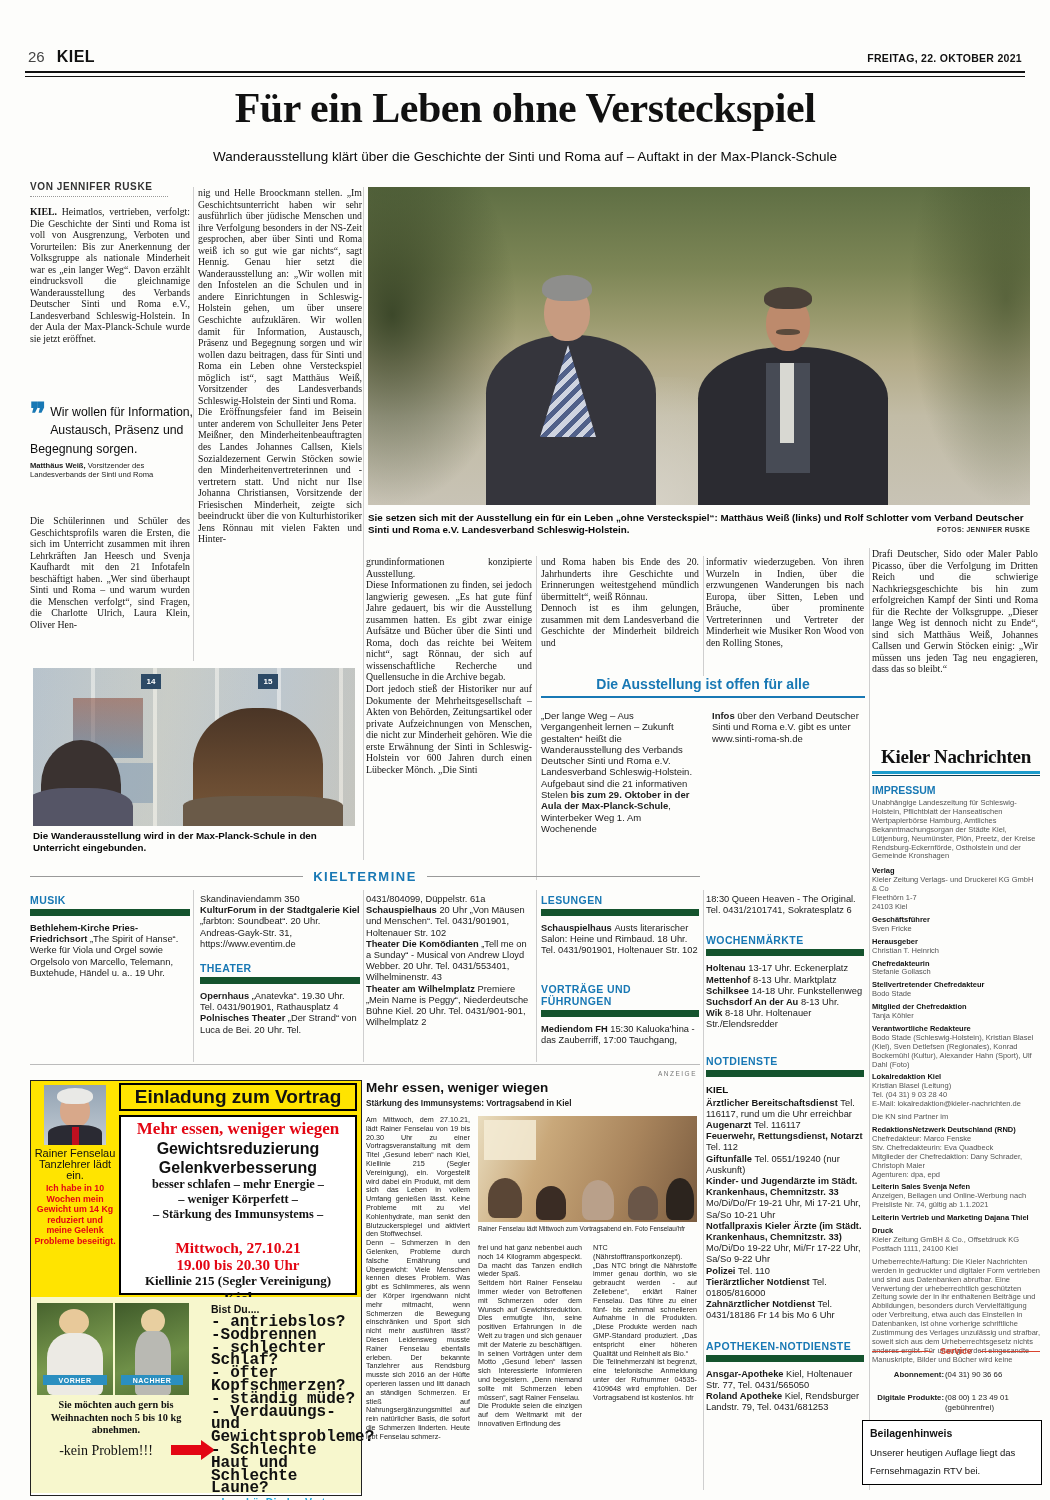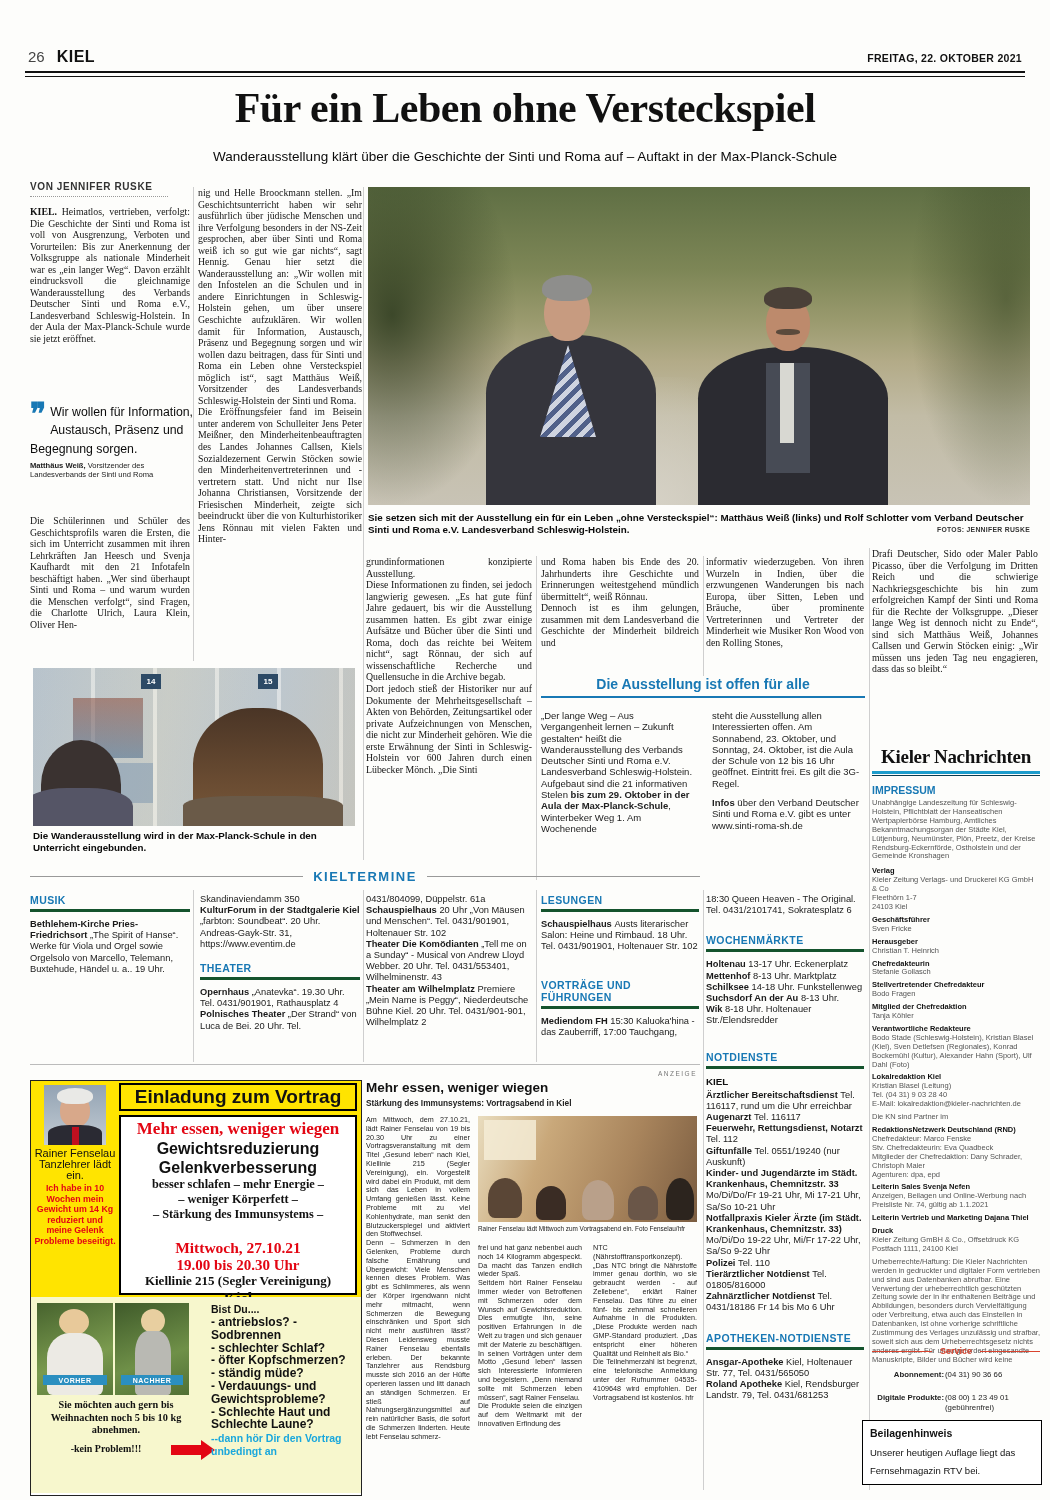--- a/index.html
+++ b/index.html
@@ -34,21 +34,21 @@
   
   .ibx-title{color:var(--accent-blue,#1878b4);font-size:14px;font-weight:bold;text-align:center;}
   .ibx-rule{height:2px;background:var(--accent-blue,#1878b4);margin-top:4px;}
   .ibx-col{font-size:9.5px;line-height:11.3px;color:#222;}
   .ibx-col p{margin-bottom:8px;}
   
   .kt-titlebar{display:flex;align-items:center;}
   .kt-titlebar .bar{flex:1;height:1px;background:#999;}
   .kt-title{color:var(--accent-blue,#1878b4);font-weight:bold;font-size:13px;letter-spacing:1.5px;padding:0 10px;}
   .sechead{color:var(--accent-blue,#1878b4);font-weight:bold;font-size:10.5px;letter-spacing:.4px;
-           border-bottom:3px solid #14532d;padding-bottom:3px;margin:12px 0 7px;}
+           border-bottom:7px solid #14532d;padding-bottom:3px;margin:12px 0 7px;}
   .sechead:first-child{margin-top:0;}
   .entry{font-size:9.3px;line-height:11.2px;color:#1a1a1a;}
   .subhead-k{font-size:9.8px;font-weight:bold;margin:2px 0 3px;}
   
   .masthead{font-family:"Liberation Serif",serif;font-weight:bold;font-size:19px;text-align:center;letter-spacing:-.3px;}
   .mast-rule1{height:3px;background:var(--teal-rule,#1c9ccc);margin-top:3px;}
   .mast-rule2{height:1px;background:#0a3b50;margin-top:1px;}
   .imp-title{color:var(--accent-blue,#1878b4);font-weight:bold;font-size:10.5px;margin:8px 0 3px;}
   .imp-intro{font-size:7.5px;line-height:8.9px;color:#555;margin-bottom:6px;}
   .imp-block{font-size:7.5px;line-height:8.9px;color:#555;margin-bottom:4px;}
@@ -82,27 +82,27 @@
   .ad-time{font-family:"Liberation Serif",serif;color:var(--ad-red,#e30613);font-weight:bold;font-size:15px;line-height:16px;}
   .ad-venue{font-family:"Liberation Serif",serif;font-weight:bold;font-size:13px;line-height:16px;}
   .ad-city{font-family:"Liberation Serif",serif;font-weight:bold;font-size:16px;line-height:19px;text-decoration:underline;}
   .ad-phone{font-family:"Liberation Serif",serif;color:var(--ad-red,#e30613);font-weight:bold;font-size:15px;line-height:18px;}
   .ad-bottom{position:absolute;left:0;top:216px;width:330px;height:196px;background:#f7f7cd;}
   .ba-label{position:absolute;left:8%;bottom:10px;width:84%;background:#2b8fc0;color:#fff;font-size:7px;font-weight:bold;
             text-align:center;padding:1.5px 0;letter-spacing:.5px;}
   .ad-btxt{position:absolute;left:2px;top:102px;width:166px;text-align:center;font-family:"Liberation Serif",serif;
            font-weight:bold;font-size:10.3px;line-height:12.5px;}
   .ad-kein{position:absolute;left:0px;top:146px;width:150px;text-align:center;font-family:"Liberation Serif",serif;
-           font-weight:bold;font-size:10px;}
+           font-weight:normal;font-size:14px;}
   .arrow{position:absolute;left:140px;top:148px;width:30px;height:10px;background:var(--ad-red,#e30613);}
   .arrow::after{content:"";position:absolute;left:30px;top:-5px;border-left:14px solid var(--ad-red,#e30613);
                 border-top:10px solid transparent;border-bottom:10px solid transparent;}
   .ad-chk{position:absolute;left:180px;top:6px;width:146px;}
   .chk-title{font-weight:bold;font-size:10.5px;line-height:13px;}
-  .chk{font-weight:bold;font-size:12px;line-height:12.8px;}
+  .chk{font-weight:bold;font-size:16px;line-height:12.8px;font-family:Liberation Mono, monospace;}
   .chk-cta{font-weight:bold;font-size:10.5px;line-height:13px;color:var(--ad-cyan,#1aa7dc);margin-top:1px;}
   
   .adv-title{font-weight:bold;font-size:13.5px;}
   .adv-sub{font-weight:bold;font-size:8.3px;color:#222;margin-top:3px;}
   .adv-col{position:absolute;font-size:7.2px;line-height:8.8px;text-align:justify;color:#222;white-space:pre-line;}
   .adv-cap{position:absolute;font-size:6.4px;line-height:7.6px;color:#222;}
   
   .ph-shape{position:absolute;}
 </style>
 </head>
@@ -163,21 +163,20 @@
 Dennoch ist es ihm gelungen, zusammen mit dem Landesverband die Geschichte der Minderheit bildreich und</div>
   <div class="abs serifcol" style="left:706px;top:556px;width:158px;">informativ wiederzugeben. Von ihren Wurzeln in Indien, über die erzwungenen Wanderungen bis nach Europa, über Sitten, Leben und Bräuche, über prominente Vertreterinnen und Vertreter der Minderheit wie Musiker Ron Wood von den Rolling Stones,</div>
   <div class="abs serifcol" style="left:872px;top:548px;width:166px;">Drafi Deutscher, Sido oder Maler Pablo Picasso, über die Verfolgung im Dritten Reich und die schwierige Nachkriegsgeschichte bis hin zum erfolgreichen Kampf der Sinti und Roma für die Rechte der Volksgruppe. „Dieser lange Weg ist dennoch nicht zu Ende“, sind sich Matthäus Weiß, Johannes Callsen und Gerwin Stöcken einig: „Wir müssen uns jeden Tag neu engagieren, dass das so bleibt.“</div>
 
   <div class="abs" style="left:541px;top:676px;width:324px;height:204px;">
     <div class="ibx-title">Die Ausstellung ist offen für alle</div>
     <div class="ibx-rule"></div>
     <div style="display:flex;gap:18px;margin-top:12px;">
       <div class="ibx-col" style="width:153px;"><span>„Der lange Weg – Aus Vergangenheit lernen – Zukunft gestalten“ heißt die Wanderausstellung des Verbands Deutscher Sinti und Roma e.V. Landesverband Schleswig-Holstein. Aufgebaut sind die 21 informativen Stelen </span><b>bis zum 29. Oktober in der Aula der Max-Planck-Schule</b><span>, Winterbeker Weg 1. Am Wochenende</span></div>
       <div class="ibx-col" style="width:153px;">
-        <p>steht die Ausstellung allen Interessierten offen. Am Sonnabend, 23. Oktober, und Sonntag, 24. Oktober, ist die Aula der Schule von 12 bis 16 Uhr geöffnet. Eintritt frei. Es gilt die 3G-Regel.</p>
         <p><b>Infos</b><span> über den Verband Deutscher Sinti und Roma e.V. gibt es unter www.sinti-roma-sh.de</span></p>
       </div>
     </div>
   </div>
 
   <div class="photo" style="left:33px;top:668px;width:322px;height:158px;background:linear-gradient(100deg,#c9d2d8 0%,#dcdcd2 40%,#cfd6da 70%,#d8d4c8 100%);">
     <div class="ph-shape" style="left:0;top:0;width:322px;height:158px;background:repeating-linear-gradient(90deg,rgba(60,90,120,.12) 0 58px,rgba(255,255,255,.25) 58px 62px);"></div>
     <div class="ph-shape" style="left:40px;top:30px;width:70px;height:60px;background:linear-gradient(180deg,#8a4a3a,#4a6a8a);opacity:.55;"></div>
     <div class="ph-shape" style="left:60px;top:95px;width:60px;height:40px;background:#7a93ad;opacity:.5;"></div>
     <div class="ph-shape" style="left:108px;top:6px;width:20px;height:15px;background:#2d4a66;color:#fff;font-size:8px;font-weight:bold;text-align:center;line-height:15px;">14</div>
@@ -294,21 +293,21 @@
     <div class="imp-title">IMPRESSUM</div>
     <div class="imp-intro">Unabhängige Landeszeitung für Schleswig-Holstein, Pflichtblatt der Hanseatischen Wertpapierbörse Hamburg, Amtliches Bekanntmachungsorgan der Städte Kiel, Lütjenburg, Neumünster, Plön, Preetz, der Kreise Rendsburg-Eckernförde, Ostholstein und der Gemeinde Kronshagen</div>
     <div style="max-height:496px;overflow:hidden;">
 
     <p class="imp-block"><b class="imp-h">Verlag</b><span class="imp-t">Kieler Zeitung Verlags- und Druckerei KG GmbH &amp; Co
 Fleethörn 1-7
 24103 Kiel</span></p>
         <p class="imp-block"><b class="imp-h">Geschäftsführer</b><span class="imp-t">Sven Fricke</span></p>
         <p class="imp-block"><b class="imp-h">Herausgeber</b><span class="imp-t">Christian T. Heinrich</span></p>
         <p class="imp-block"><b class="imp-h">Chefredakteurin</b><span class="imp-t">Stefanie Gollasch</span></p>
-        <p class="imp-block"><b class="imp-h">Stellvertretender Chefredakteur</b><span class="imp-t">Bodo Fragen</span></p>
+        <p class="imp-block"><b class="imp-h">Stellvertretender Chefredakteur</b><span class="imp-t">Bodo Stade</span></p>
         <p class="imp-block"><b class="imp-h">Mitglied der Chefredaktion</b><span class="imp-t">Tanja Köhler</span></p>
         <p class="imp-block"><b class="imp-h">Verantwortliche Redakteure</b><span class="imp-t">Bodo Stade (Schleswig-Holstein), Kristian Blasel (Kiel), Sven Detlefsen (Regionales), Konrad Bockemühl (Kultur), Alexander Hahn (Sport), Ulf Dahl (Foto)</span></p>
         <p class="imp-block"><b class="imp-h">Lokalredaktion Kiel</b><span class="imp-t">Kristian Blasel (Leitung)
 Tel. (04 31) 9 03 28 40
 E-Mail: lokalredaktion@kieler-nachrichten.de</span></p>
         <p class="imp-block"><span class="imp-t">Die KN sind Partner im</span></p>
         <p class="imp-block"><b class="imp-h">RedaktionsNetzwerk Deutschland (RND)</b><span class="imp-t">Chefredakteur: Marco Fenske
 Stv. Chefredakteurin: Eva Quadbeck
 Mitglieder der Chefredaktion: Dany Schrader, Christoph Maier
 Agenturen: dpa, epd</span></p>

